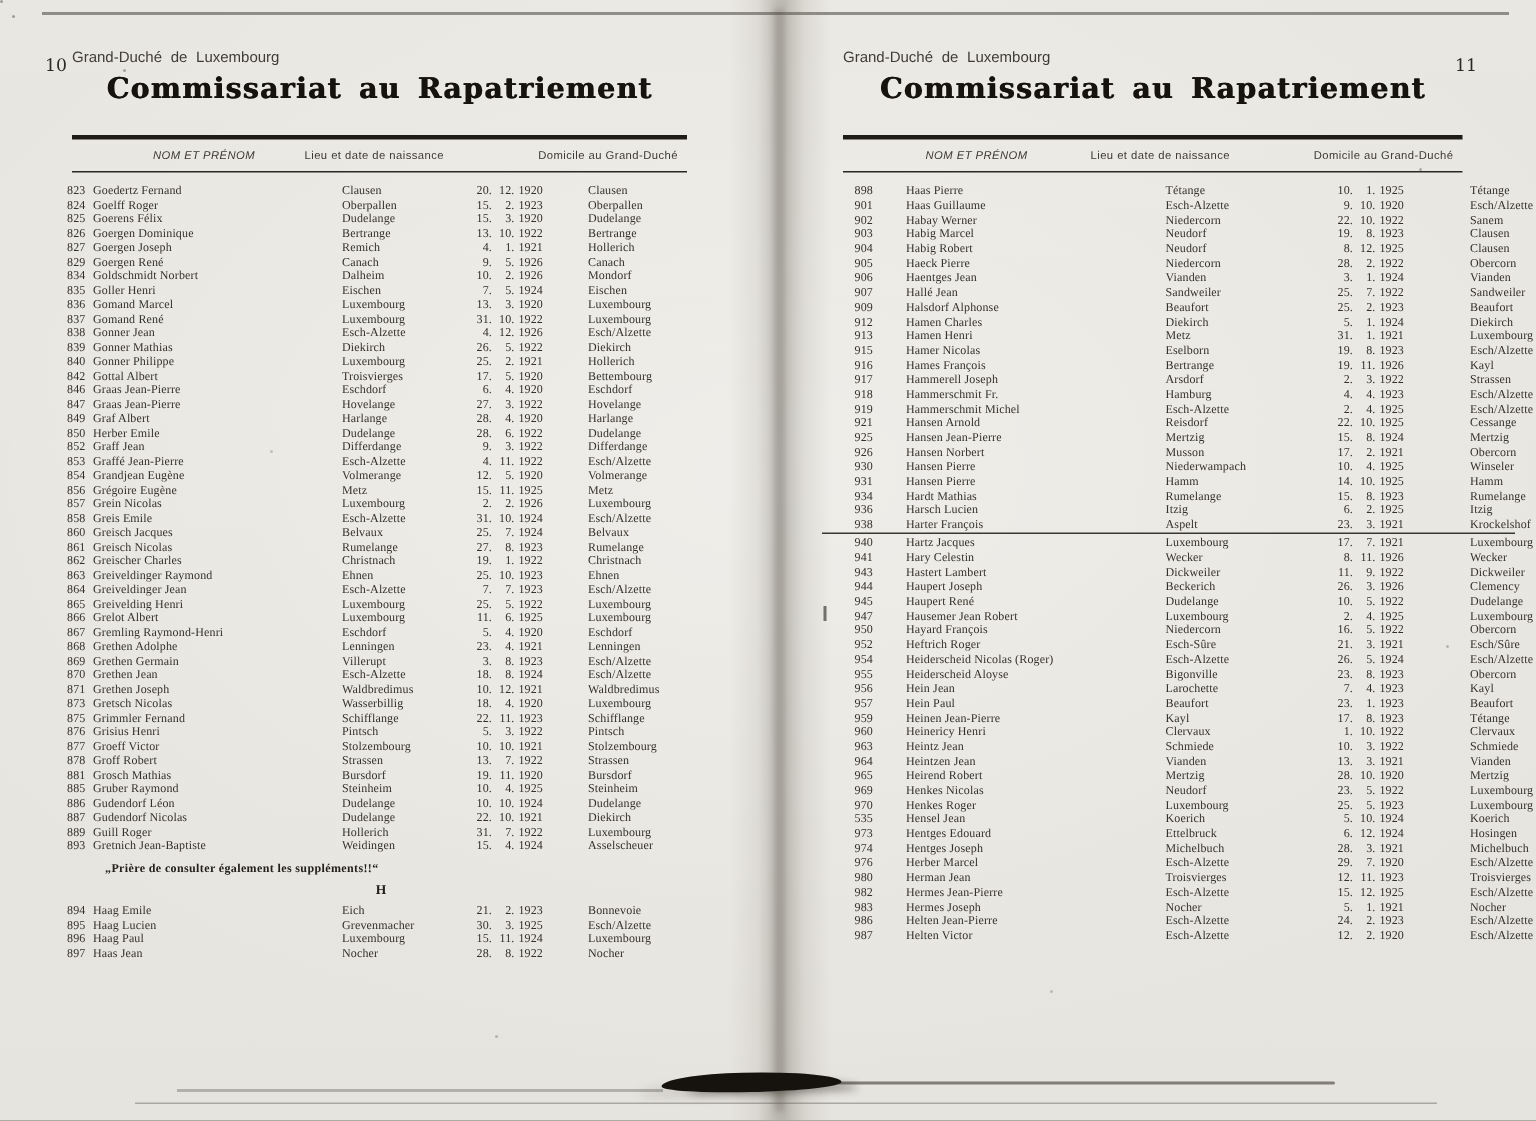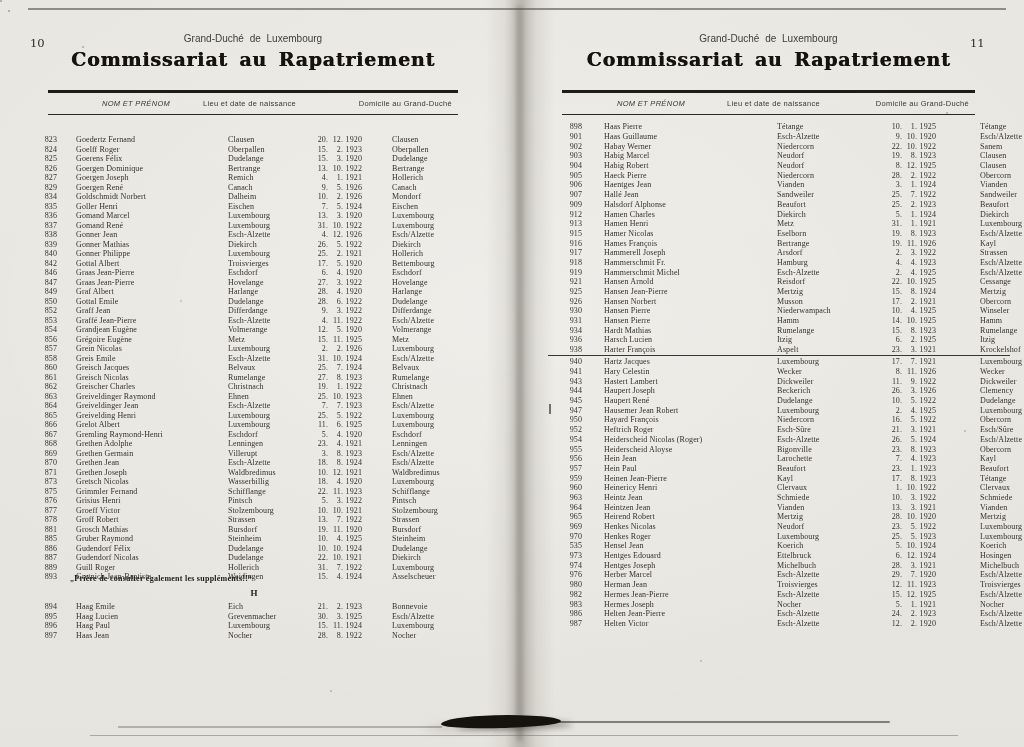--- a/index.html
+++ b/index.html
@@ -21,39 +21,39 @@
     box-shadow:14px 4px 6px -3px rgba(20,17,12,0.45), -20px 5px 8px -5px rgba(20,17,12,0.35);}
   .bottom-line-r{position:absolute;left:556px;top:721px;width:334px;height:2px;background:rgba(45,42,36,0.55);border-radius:2px;}
   .bottom-line-l{position:absolute;left:118px;top:726px;width:324px;height:1.5px;background:rgba(60,56,50,0.30);}
   .margin-tick{position:absolute;left:549px;top:404px;width:2px;height:10px;background:rgba(50,48,42,0.65);}
   .speckles{position:absolute;left:0;top:0;width:2px;height:2px;border-radius:50%;background:rgba(90,86,78,0.5);
     box-shadow:82px 46px 0 rgba(90,86,78,0.45), 8px 10px 0 rgba(90,86,78,0.5), 418px 158px 0 rgba(110,106,98,0.4),
       946px 112px 0 rgba(100,96,88,0.45), 964px 430px 0 rgba(110,106,98,0.4), 330px 690px 0 rgba(110,106,98,0.4),
       700px 660px 0 rgba(110,106,98,0.35), 180px 300px 0 rgba(120,116,108,0.35);}
   
   .pageno{position:absolute;font-family:"DejaVu Serif",serif;font-size:11.5px;color:#2c2a24;}
-  .region-head{position:absolute;text-align:center;font-family:"Liberation Sans",sans-serif;
+  .region-head{position:absolute;font-family:"Liberation Sans",sans-serif;
     font-size:10px;color:#403d36;word-spacing:3px;}
   .book-title{position:absolute;text-align:center;font-family:"DejaVu Serif",serif;font-weight:700;
     font-size:19px;letter-spacing:0.8px;word-spacing:4px;color:#16130e;text-shadow:0.5px 0 #16130e;}
   .rule-heavy{position:absolute;height:2.5px;background:#1f1c16;}
   .rule-thin{position:absolute;height:1px;background:#2b2822;}
   .colheads{position:absolute;height:12px;font-family:"Liberation Sans",sans-serif;font-size:7.5px;
     color:#3b3830;letter-spacing:0.3px;}
   .colheads .ch1{position:absolute;left:54px;top:0;font-style:italic;}
   .colheads .ch2{position:absolute;left:155px;width:140px;top:0;text-align:left;}
   .colheads .ch3{position:absolute;right:6px;top:0;}
   #colheads-right .ch1{left:55px;} #colheads-right .ch2{left:165px;}
   
   .tbl{position:absolute;}
   .row{display:grid;white-space:nowrap;font-size:8px;letter-spacing:0.1px;color:#353129;align-items:center;}
   .tbl-left .row{height:9.5px;grid-template-columns:19px 171px 87px 47px 30px 1fr;}
   .tbl-right .row{height:9.7px;grid-template-columns:22px 163px 93px 50px 12px 1fr;gap:16px;}
   .c-num{text-align:right;}
-  .tbl-left .c-name{padding-left:19px;} .tbl-right .c-name{padding-left:6px;}
+  .tbl-left .c-name{padding-left:5px;} .tbl-right .c-name{padding-left:6px;}
   .c-date{display:flex;justify-content:flex-end;}
   .c-date .dd{width:13px;text-align:right;} .c-date .dm{width:15px;text-align:right;} .c-date .dy{width:19px;text-align:right;}
   .note{position:absolute;font-size:8px;font-weight:700;letter-spacing:0.25px;color:#23201a;}
   .section-h{position:absolute;text-align:center;font-size:9px;font-weight:700;color:#23201a;}
 </style>
 </head>
 <body>
 
 <div id="canvas">
 
@@ -71,21 +71,21 @@
   <div class="region-head" style="left:48px;top:33px;width:410px;">Grand-Duché de Luxembourg</div>
   <div class="book-title" style="left:48px;top:48px;width:410px;">Commissariat au Rapatriement</div>
   <div class="rule-heavy" style="left:48px;top:90px;width:410px;"></div>
   <div class="colheads" id="colheads-left" style="left:48px;top:99px;width:410px;">
     <span class="ch1">NOM ET PRÉNOM</span>
     <span class="ch2">Lieu et date de naissance</span>
     <span class="ch3">Domicile au Grand-Duché</span>
   </div>
   <div class="rule-thin" style="left:48px;top:114px;width:410px;"></div>
 
-  <div class="tbl tbl-left" style="left:38px;top:135px;width:432px;">
+  <div class="tbl tbl-left" style="left:38px;top:122px;width:432px;">
 
       <div class="row">
         <span class="c-num">823</span>
         <span class="c-name">Goedertz Fernand</span>
         <span class="c-place">Clausen</span>
         <span class="c-date">
           <span class="dd">20.</span>
           <span class="dm">12.</span>
           <span class="dy">1920</span>
         </span>
@@ -296,21 +296,21 @@
           <span class="dd">28.</span>
           <span class="dm">4.</span>
           <span class="dy">1920</span>
         </span>
         <span></span>
         <span class="c-dom">Harlange</span>
       </div>
 
       <div class="row">
         <span class="c-num">850</span>
-        <span class="c-name">Gottal Emile</span>
+        <span class="c-name">Herber Emile</span>
         <span class="c-place">Dudelange</span>
         <span class="c-date">
           <span class="dd">28.</span>
           <span class="dm">6.</span>
           <span class="dy">1922</span>
         </span>
         <span></span>
         <span class="c-dom">Dudelange</span>
       </div>
 
@@ -634,21 +634,21 @@
           <span class="dd">10.</span>
           <span class="dm">4.</span>
           <span class="dy">1925</span>
         </span>
         <span></span>
         <span class="c-dom">Steinheim</span>
       </div>
 
       <div class="row">
         <span class="c-num">886</span>
-        <span class="c-name">Gudendorf Félix</span>
+        <span class="c-name">Gudendorf Léon</span>
         <span class="c-place">Dudelange</span>
         <span class="c-date">
           <span class="dd">10.</span>
           <span class="dm">10.</span>
           <span class="dy">1924</span>
         </span>
         <span></span>
         <span class="c-dom">Dudelange</span>
       </div>
 

